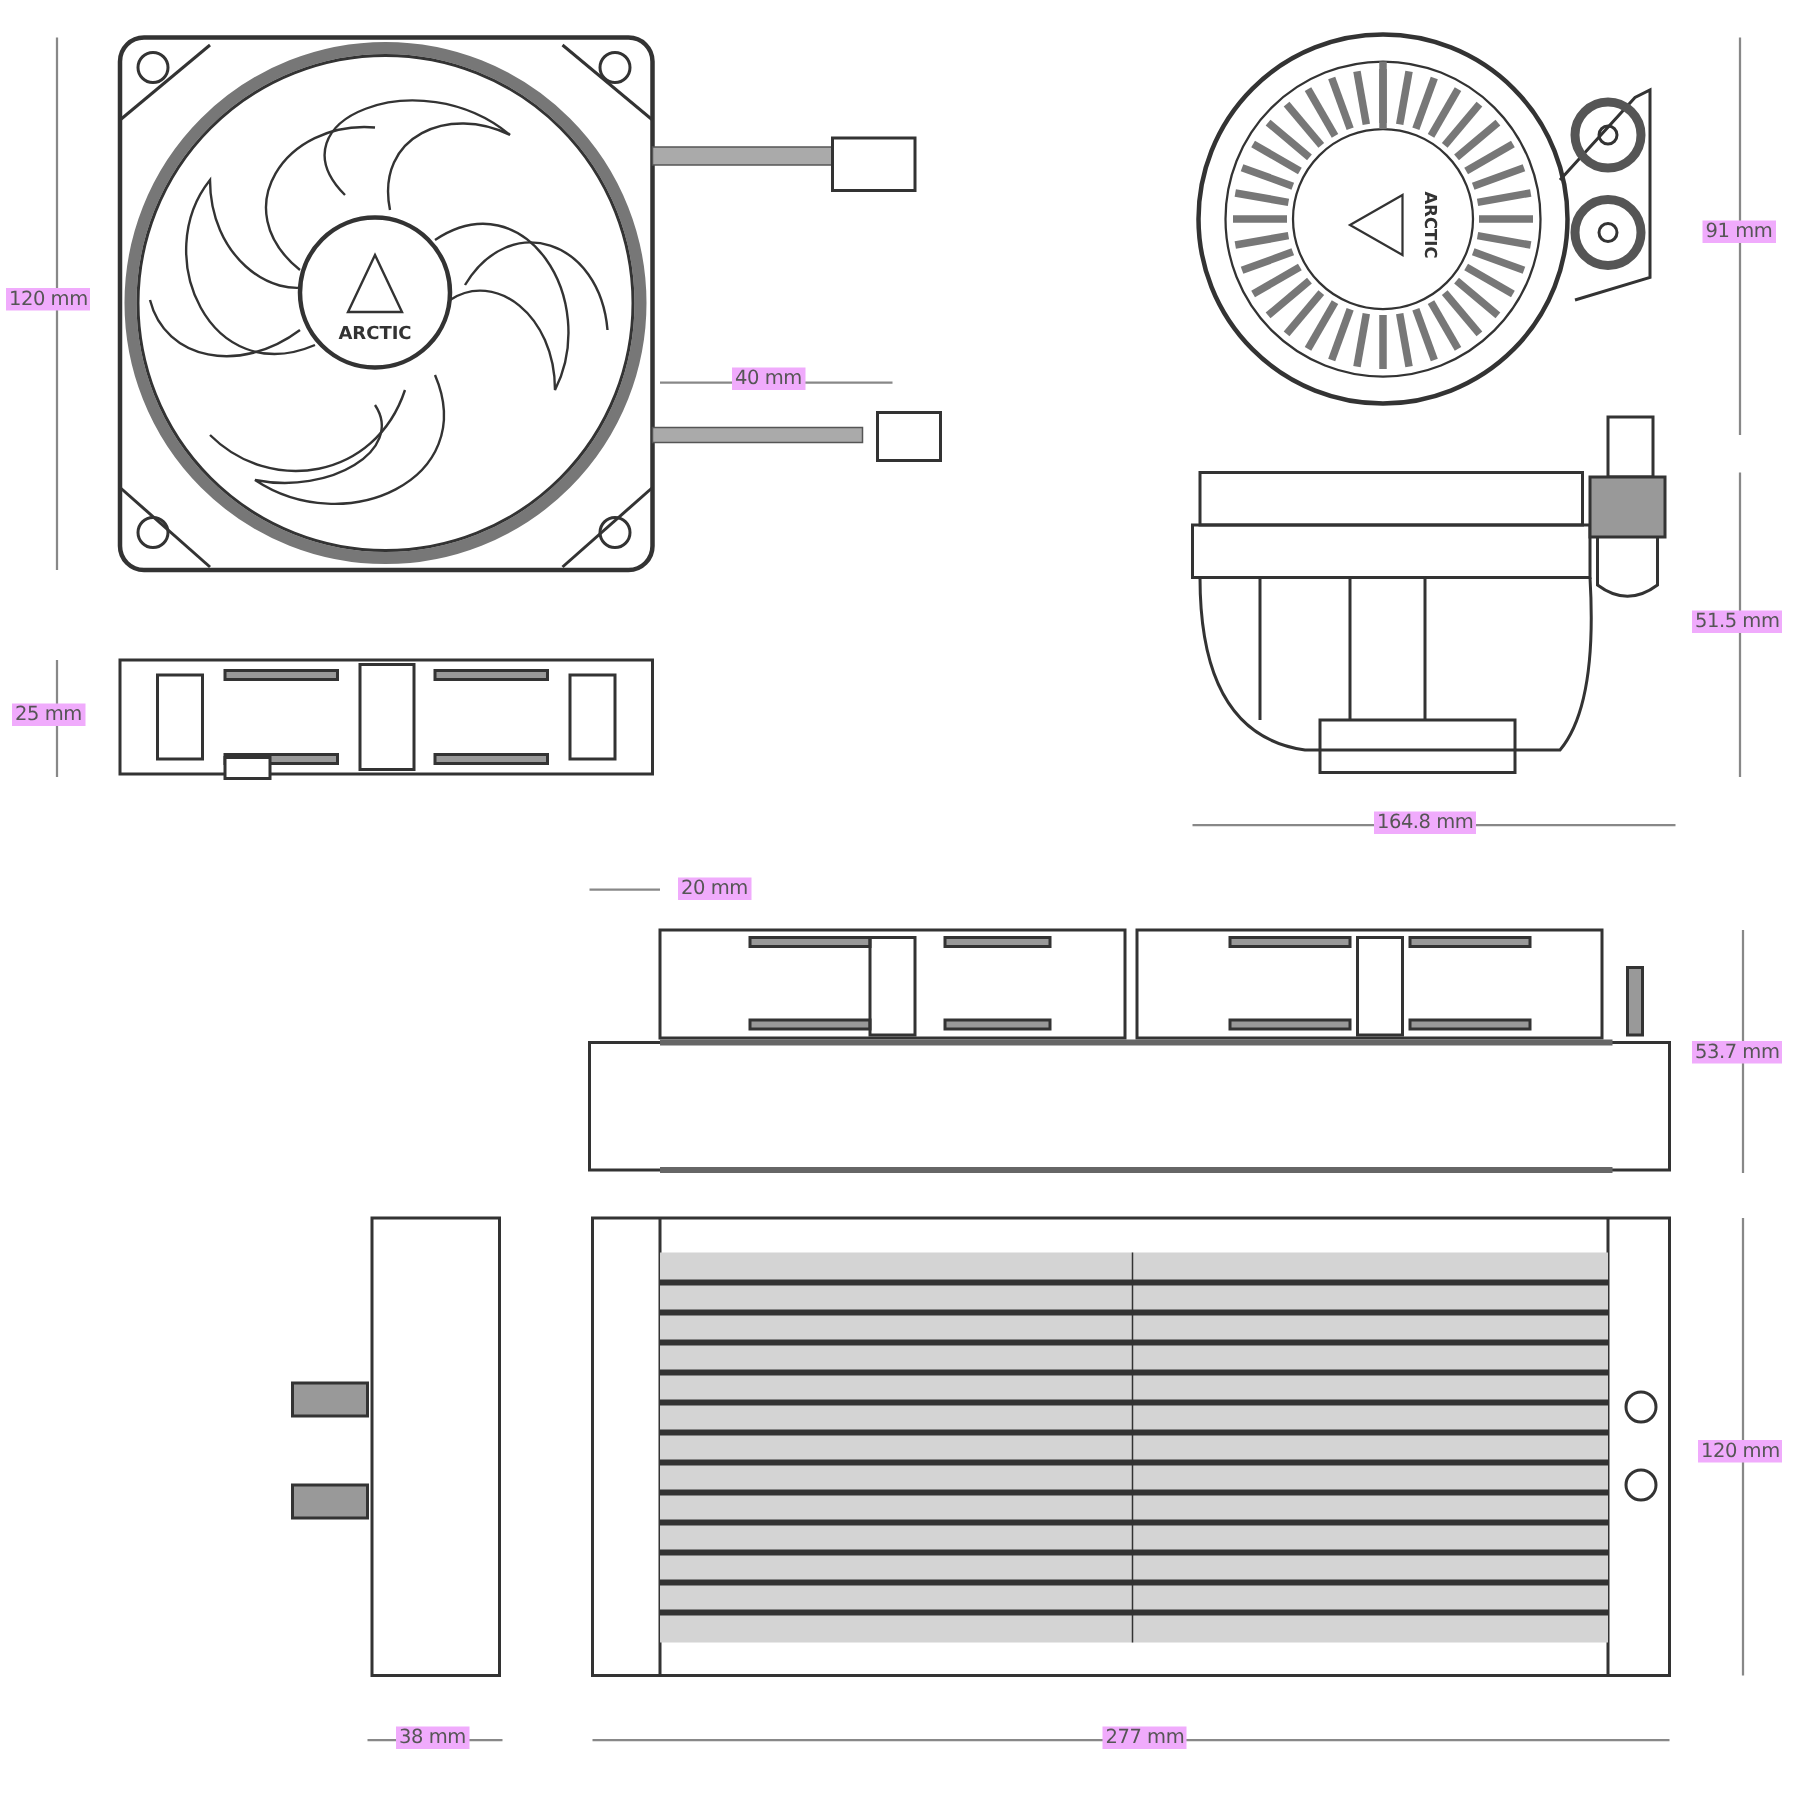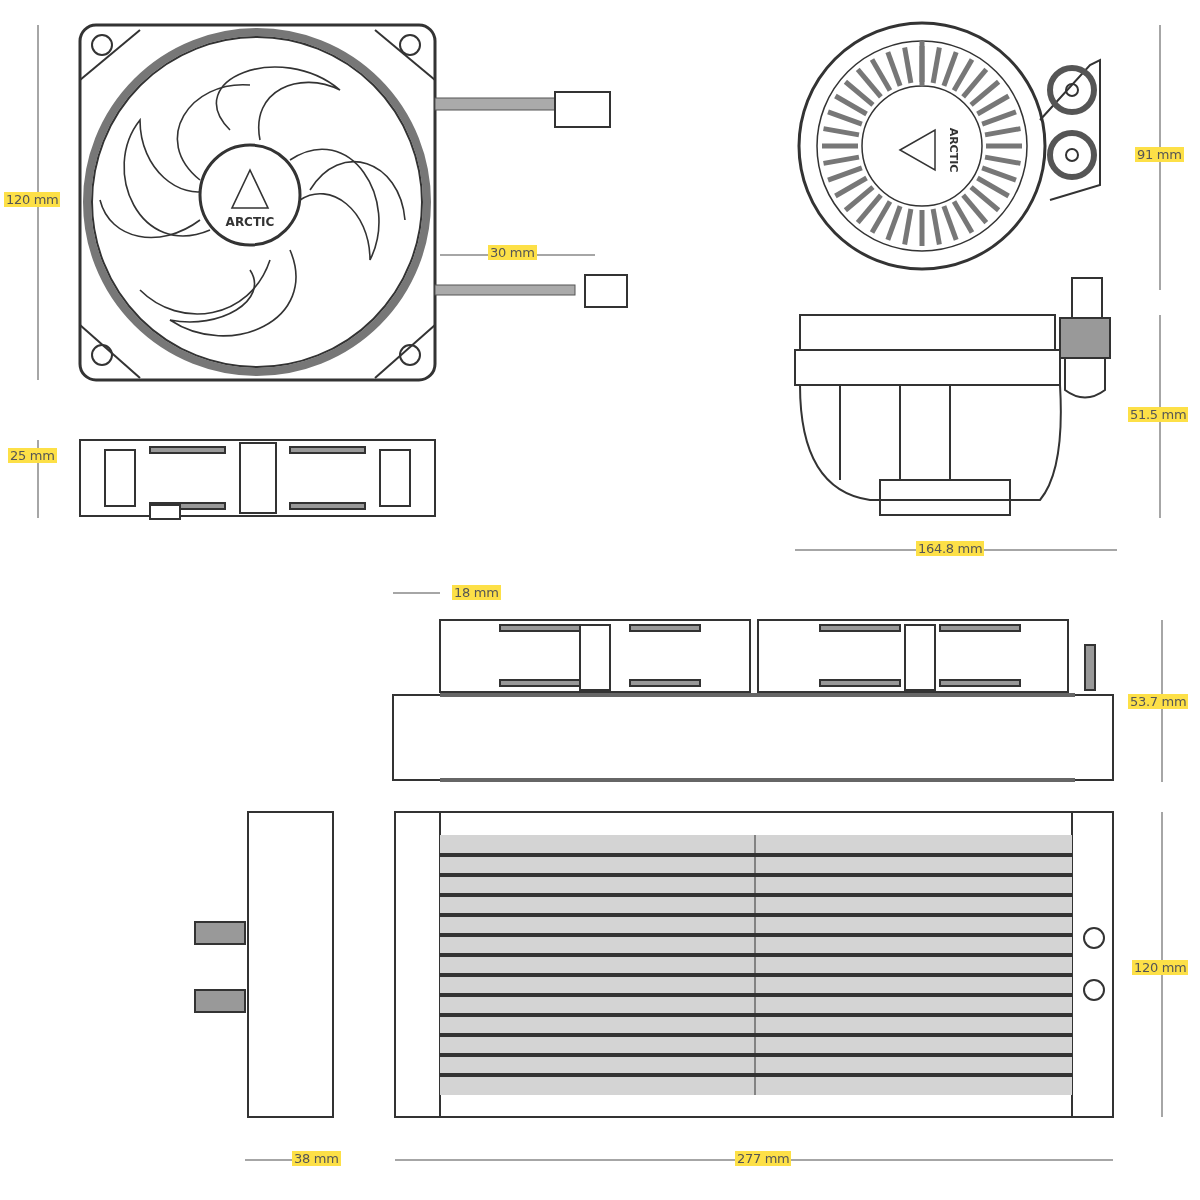--- a/index.html
+++ b/index.html
@@ -1,18 +1,18 @@
 <!DOCTYPE html>
 <html><head>
 <meta charset="utf-8">
 <style>
   html,body{margin:0;padding:0;background:#fff;}
   body{width:1200px;height:1200px;position:relative;overflow:hidden;font-family:"DejaVu Sans",sans-serif;}
   svg{position:absolute;left:0;top:0;}
-  .dim{position:absolute;font-size:13px;color:#555;background:#fde047;padding:0 2px;white-space:nowrap;letter-spacing:-0.3px;}
+  .dim{position:absolute;font-size:13px;color:#555;background:#f0abfc;padding:0 2px;white-space:nowrap;letter-spacing:-0.3px;}
 </style>
 </head>
 <body>
 
 <svg width="1200" height="1200" viewBox="0 0 1200 1200" fill="none" stroke="#333" stroke-width="2">
 
   <g>
     <rect x="80" y="25" width="355" height="355" rx="16" stroke-width="3"></rect>
     <circle cx="257" cy="202" r="170" stroke="#777" stroke-width="8"></circle>
     <circle cx="257" cy="202" r="165" stroke-width="2"></circle>
@@ -178,22 +178,22 @@
     <line x1="795" y1="550" x2="1117" y2="550"></line>
     <line x1="393" y1="593" x2="440" y2="593"></line>
     <line x1="1162" y1="620" x2="1162" y2="782"></line>
     <line x1="1162" y1="812" x2="1162" y2="1117"></line>
     <line x1="245" y1="1160" x2="335" y2="1160"></line>
     <line x1="395" y1="1160" x2="1113" y2="1160"></line>
   </g>
 </svg>
 
 <span class="dim" style="left:4px;top:192px;">120 mm</span>
-<span class="dim" style="left:488px;top:245px;">30 mm</span>
-<span class="dim" style="left:8px;top:448px;">25 mm</span>
+<span class="dim" style="left:488px;top:245px;">40 mm</span>
+<span class="dim" style="left:8px;top:469px;">25 mm</span>
 <span class="dim" style="left:1135px;top:147px;">91 mm</span>
 <span class="dim" style="left:1128px;top:407px;">51.5 mm</span>
 <span class="dim" style="left:916px;top:541px;">164.8 mm</span>
-<span class="dim" style="left:452px;top:585px;">18 mm</span>
+<span class="dim" style="left:452px;top:585px;">20 mm</span>
 <span class="dim" style="left:1128px;top:694px;">53.7 mm</span>
 <span class="dim" style="left:1132px;top:960px;">120 mm</span>
-<span class="dim" style="left:264px;top:1151px;margin-left:28px;">38 mm</span>
+<span class="dim" style="left:264px;top:1151px;">38 mm</span>
 <span class="dim" style="left:735px;top:1151px;">277 mm</span>
 
 </body></html>

